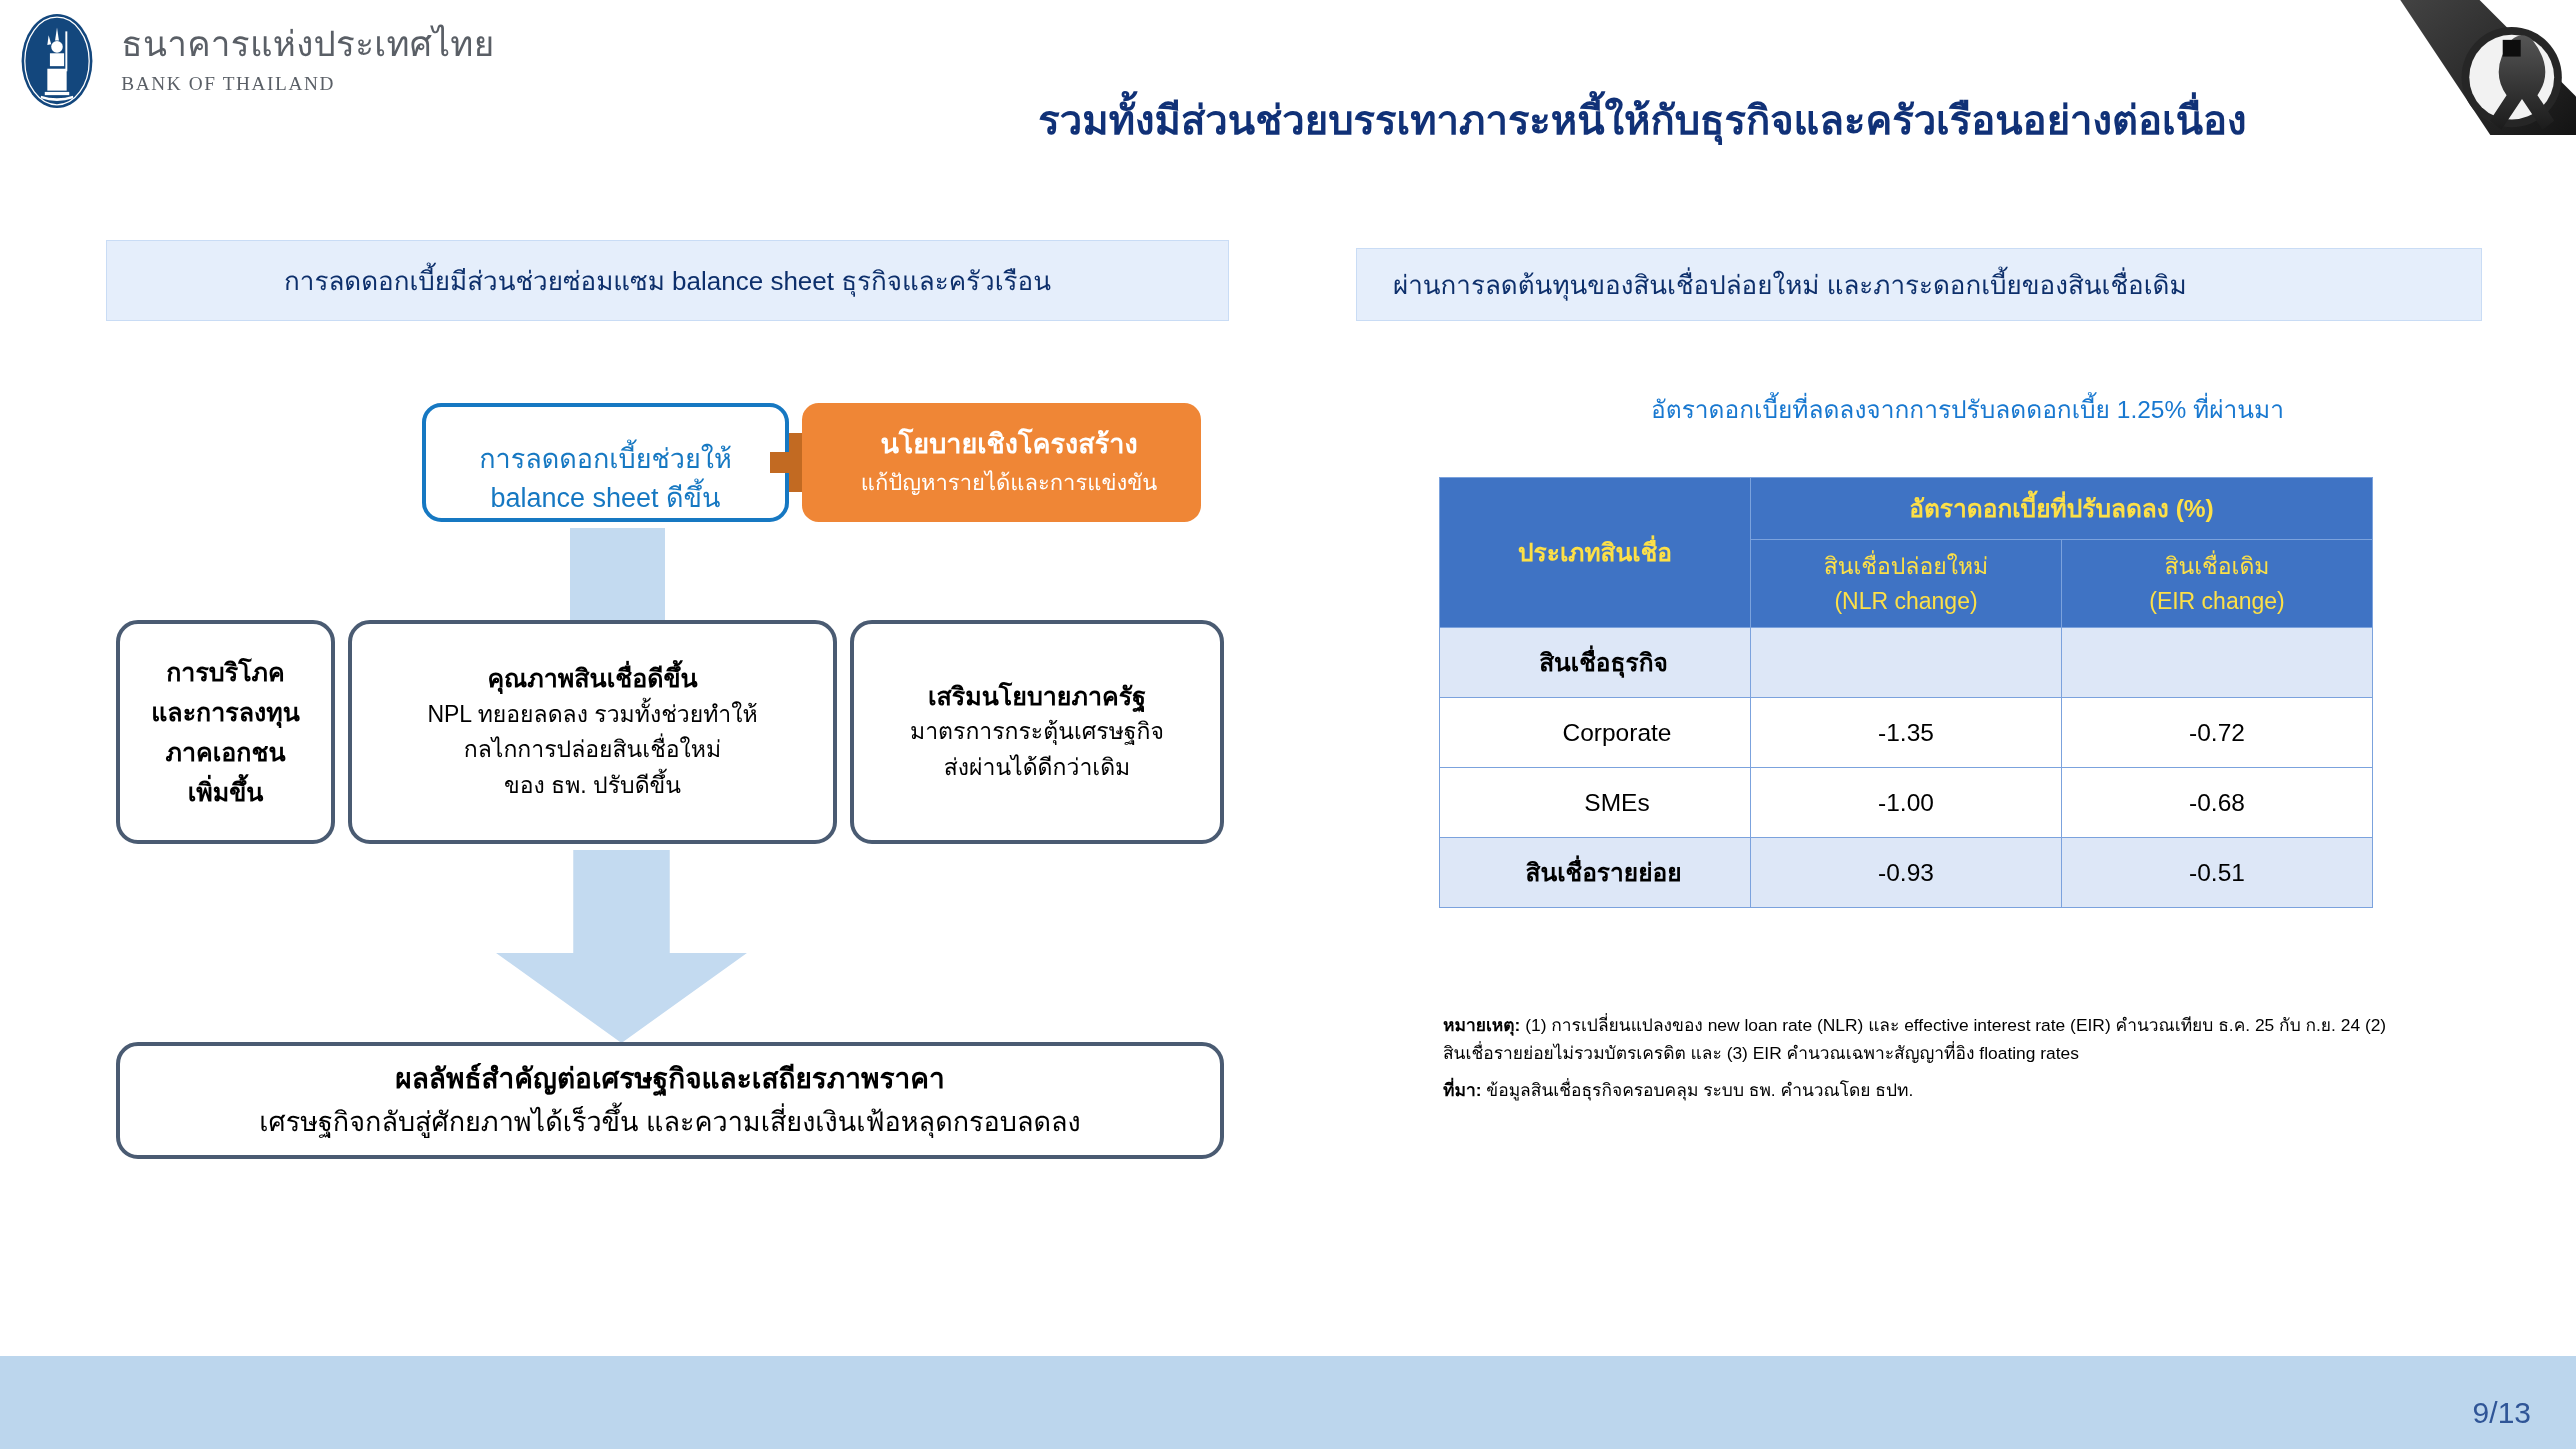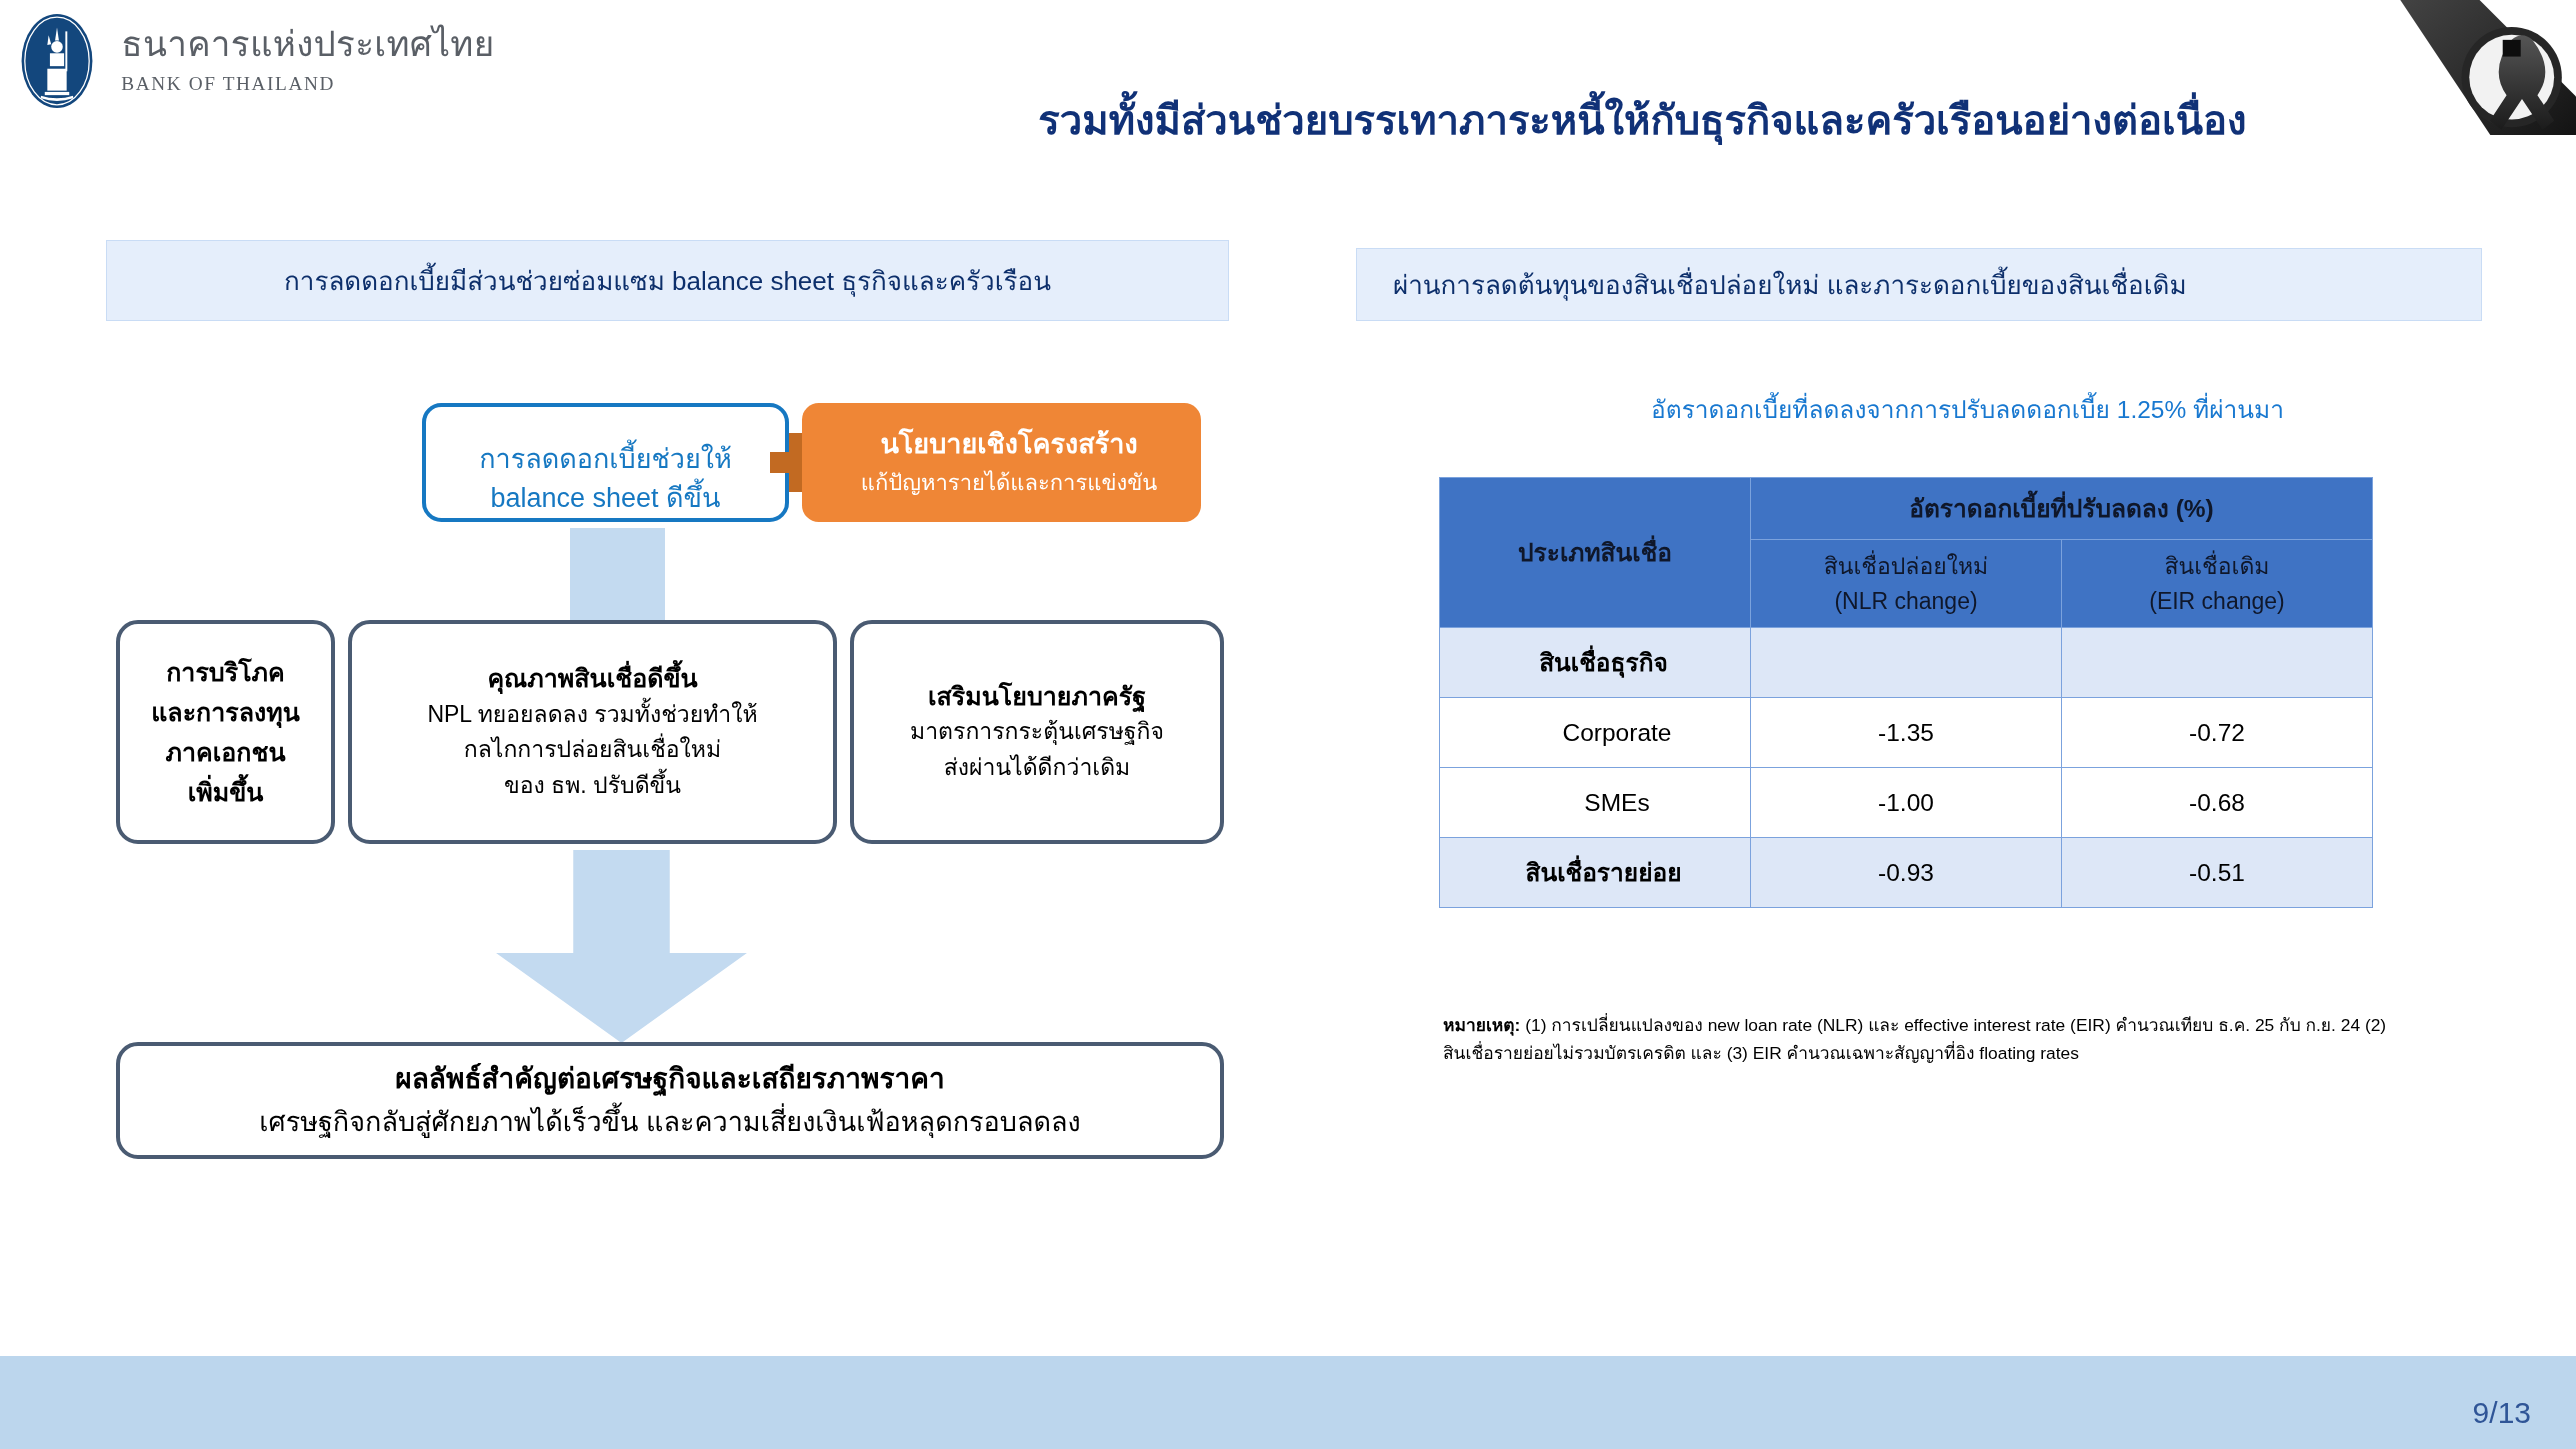--- a/index.html
+++ b/index.html
@@ -90,21 +90,21 @@
     color:#1878d0;font-size:24.5px;text-underline-offset:5.2px;
   }
 
   table.rate-table{
     position:absolute;left:1439px;top:477px;width:934px;
     border-collapse:collapse;table-layout:fixed;
   }
   table.rate-table td,table.rate-table th{
     border:1.3px solid #7ba2dd;box-sizing:border-box;text-align:center;
   }
-  .th-blue{background:#3f73c4;color:#0f172a;font-weight:bold;}
+  .th-blue{background:#3f73c4;color:#fde047;font-weight:bold;}
   #th-type{font-size:24.5px;}
   #th-span{font-size:24.5px;height:62px;}
   .th-sub{font-size:23px;line-height:1.5;padding:9px 0;font-weight:normal;}
   .row-shade td{background:#dde7f7;}
   .cat-cell{font-size:24.5px;font-weight:bold;color:#000;text-align:left;padding-left:18px;height:70px;}
   .sub-cell{font-size:24.5px;color:#000;text-align:left;padding-left:45px;height:70px;}
   .val-cell{font-size:24.5px;color:#000;height:70px;}
 
   .notes{position:absolute;left:1443px;top:1011px;width:966px;color:#000;font-size:17.4px;line-height:1.62;}
   .notes b{font-weight:bold;}
@@ -255,19 +255,22 @@
       <td class="val-cell">-0.93</td>
       <td class="val-cell">-0.51</td>
     </tr>
   </tbody>
     </table>
 
   <div class="notes">
     <div>
       <b>หมายเหตุ:</b><span> (1) การเปลี่ยนแปลงของ new loan rate (NLR) และ effective interest rate (EIR) คำนวณเทียบ ธ.ค. 25 กับ ก.ย. 24 (2) สินเชื่อรายย่อยไม่รวมบัตรเครดิต และ (3) EIR คำนวณเฉพาะสัญญาที่อิง floating rates</span>
     </div>
+    <div class="src">
+      <b>ที่มา:</b><span> ข้อมูลสินเชื่อธุรกิจครอบคลุม ระบบ ธพ. คำนวณโดย ธปท.</span>
+    </div>
   </div>
 
   <div class="footer-bar"></div>
   <div class="page-num">9/13</div>
 
 </div>
 
 
 </body></html>

